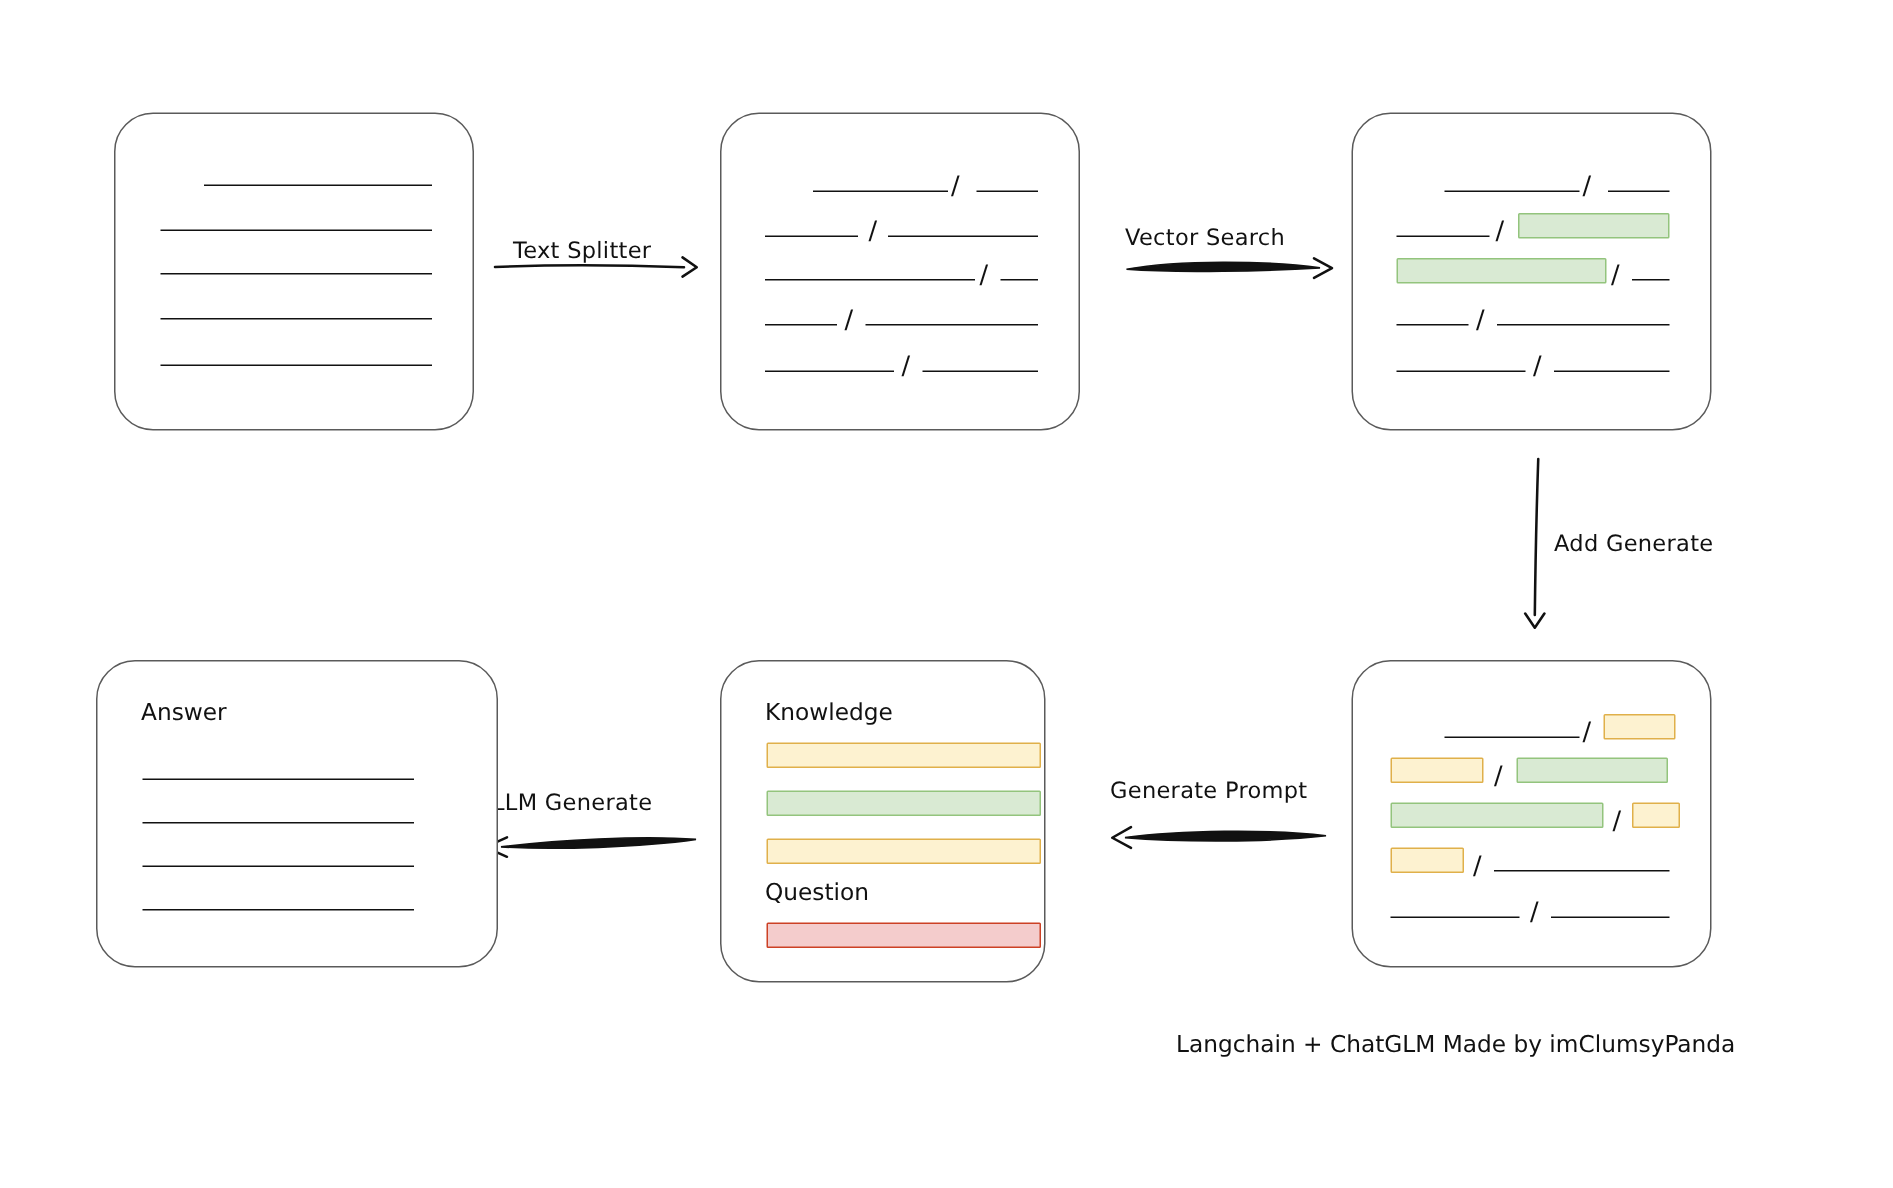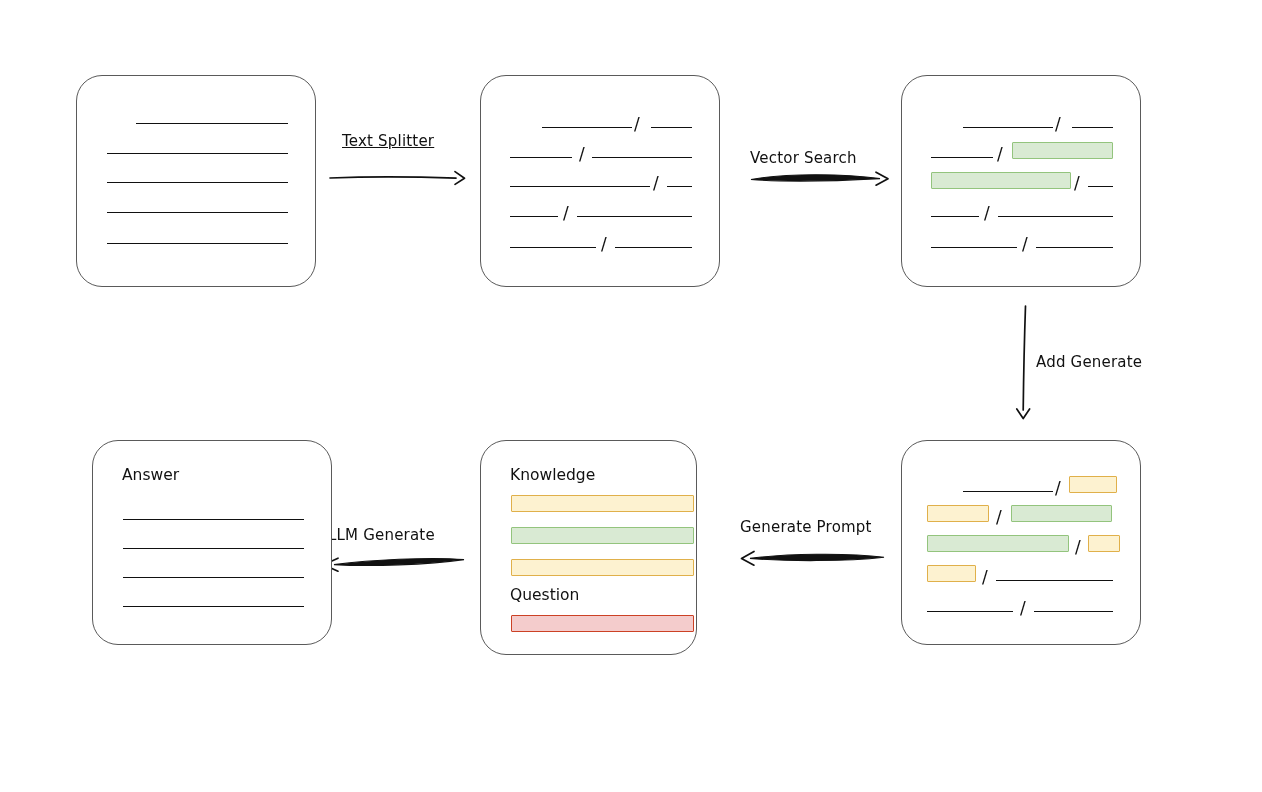--- a/index.html
+++ b/index.html
@@ -92,21 +92,21 @@
 <div id="canvas">
 
   <div class="box" style="left:76px; top:75px; width:240px; height:212px;">
     <div class="rule" style="left:59px; top:47px; width:152px;"></div>
     <div class="rule" style="left:30px; top:77px; width:181px;"></div>
     <div class="rule" style="left:30px; top:106px; width:181px;"></div>
     <div class="rule" style="left:30px; top:136px; width:181px;"></div>
     <div class="rule" style="left:30px; top:167px; width:181px;"></div>
   </div>
 
-  <div class="label-text" style="left:342px; top:132px;text-decoration:underline;">Text Splitter</div>
+  <div class="label-text" style="left:342px; top:158px;">Text Splitter</div>
   <svg class="arrow-svg" style="left:328px; top:165px;" width="142" height="26" viewBox="0 0 142 26">
     <path d="M2,13 C40,11.4 92,11.8 128,13.2" fill="none" stroke="#111111" stroke-width="1.7" stroke-linecap="round"></path>
     <path d="M127,6.6 L136.5,13.2 L127,19.4" fill="none" stroke="#111111" stroke-width="1.7" stroke-linejoin="round" stroke-linecap="round"></path>
   </svg>
 
   <div class="box" style="left:480px; top:75px; width:240px; height:212px;">
 
     <div class="rule" style="left:61px; top:51px; width:90px;"></div>
     <div class="slash" style="left:153px; top:51px;">/</div>
     <div class="rule" style="left:170px; top:51px; width:41px;"></div>
@@ -200,22 +200,23 @@
     <div class="box-title" style="left:29px; top:145px;">Question</div>
     <div class="chip red" style="left:30px; top:174px; width:183px; height:17px;"></div>
   </div>
 
   <div class="label-text" style="left:328px; top:526px;">LLM Generate</div>
   <svg class="arrow-svg" style="left:318px; top:550px;" width="150" height="28" viewBox="0 0 150 28">
     <path d="M146,9.6 C110,6.6 52,10.2 16,14.6 C52,16.8 110,14.8 146,9.6 Z" fill="#111111" stroke="#111111" stroke-width="1.1"></path>
     <path d="M20,8.2 L5.5,14.8 L20,21.2" fill="none" stroke="#111111" stroke-width="1.7" stroke-linejoin="round" stroke-linecap="round"></path>
   </svg>
 
-  <div class="box" style="left:92px; top:440px; width:240px; height:205px;">
+  <div class="box" style="left:64px; top:440px; width:268px; height:205px;">
     <div class="box-title" style="left:29px; top:25px;">Answer</div>
     <div class="rule" style="left:30px; top:78px; width:181px;"></div>
     <div class="rule" style="left:30px; top:107px; width:181px;"></div>
     <div class="rule" style="left:30px; top:136px; width:181px;"></div>
     <div class="rule" style="left:30px; top:165px; width:181px;"></div>
   </div>
 
+  <div class="caption" style="left:784px; top:687px;">Langchain + ChatGLM Made by imClumsyPanda</div>
 
 </div>
 
 </body></html>

